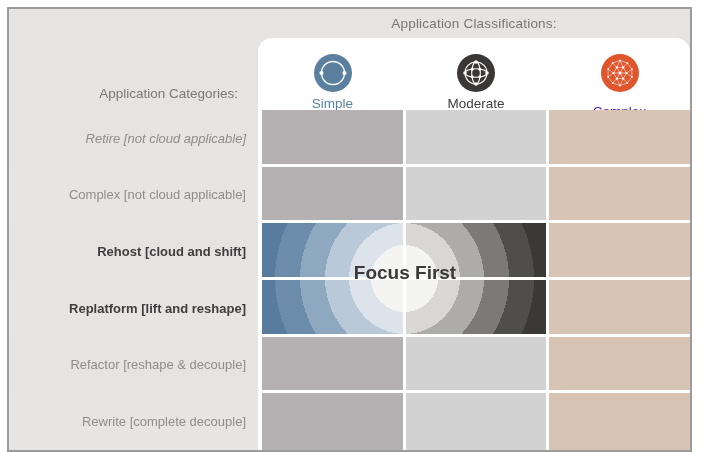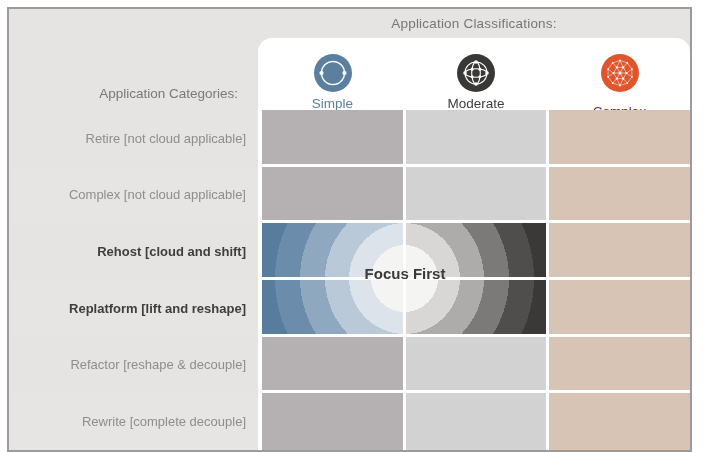--- a/index.html
+++ b/index.html
@@ -50,21 +50,21 @@
   .burst-blue-br { background:radial-gradient(circle at calc(100% + 2px) calc(100% + 2px),
     #f4f4f3 0 34px,#dce3eb 34px 56px,#b9c9d8 56px 80px,#8ea8bf 80px 105px,#6c8cab 105px 130px,#587c9e 130px); }
   .burst-blue-tr { background:radial-gradient(circle at calc(100% + 2px) -2px,
     #f4f4f3 0 34px,#dce3eb 34px 56px,#b9c9d8 56px 80px,#8ea8bf 80px 105px,#6c8cab 105px 130px,#587c9e 130px); }
   .burst-gray-bl { background:radial-gradient(circle at -2px calc(100% + 2px),
     #f4f4f3 0 34px,#d8d7d5 34px 56px,#adacaa 56px 80px,#7b7a78 80px 105px,#4f4e4c 105px 130px,#3a3937 130px); }
   .burst-gray-tl { background:radial-gradient(circle at -2px -2px,
     #f4f4f3 0 34px,#d8d7d5 34px 56px,#adacaa 56px 80px,#7b7a78 80px 105px,#4f4e4c 105px 130px,#3a3937 130px); }
 
   .focus-label { position:absolute; left:396px; top:264px; transform:translate(-50%,-50%);
-    font-size:15px; font-weight:600; color:#3b3a38; white-space:nowrap; z-index:3; }
+    font-size:19px; font-weight:600; color:#3b3a38; white-space:nowrap; z-index:3; }
 </style>
 </head>
 <body>
 
 <div class="board">
   <div class="panel"></div>
 
   <div class="top-title">Application Classifications:</div>
 
   <div class="grid">
@@ -130,21 +130,21 @@
             <circle cx="11.7" cy="8.9" r="0.9"></circle>
               <circle cx="19" cy="6.5" r="0.9"></circle>
               <circle cx="26.3" cy="8.9" r="0.9"></circle>
             <circle cx="30.9" cy="15.1" r="0.9"></circle>
           </g>
         </svg>
       </span>
       <span class="class-label lab-complex">Complex</span>
     </div>
 
-    <div class="row-label" style="grid-row:2;">Retire [not cloud applicable]</div>
+    <div class="row-label" style="grid-row:2;font-style:italic;">Retire [not cloud applicable]</div>
     <div class="cell c-simple" style="grid-column:3; grid-row:2;"></div>
     <div class="cell c-moderate" style="grid-column:5; grid-row:2;"></div>
     <div class="cell c-complex" style="grid-column:7; grid-row:2;"></div>
 
     <div class="row-label alt" style="grid-row:3;">Complex [not cloud applicable]</div>
     <div class="cell c-simple" style="grid-column:3; grid-row:3;"></div>
     <div class="cell c-moderate" style="grid-column:5; grid-row:3;"></div>
     <div class="cell c-complex" style="grid-column:7; grid-row:3;"></div>
 
     <div class="row-label emph" style="grid-row:4;">Rehost [cloud and shift]</div>

